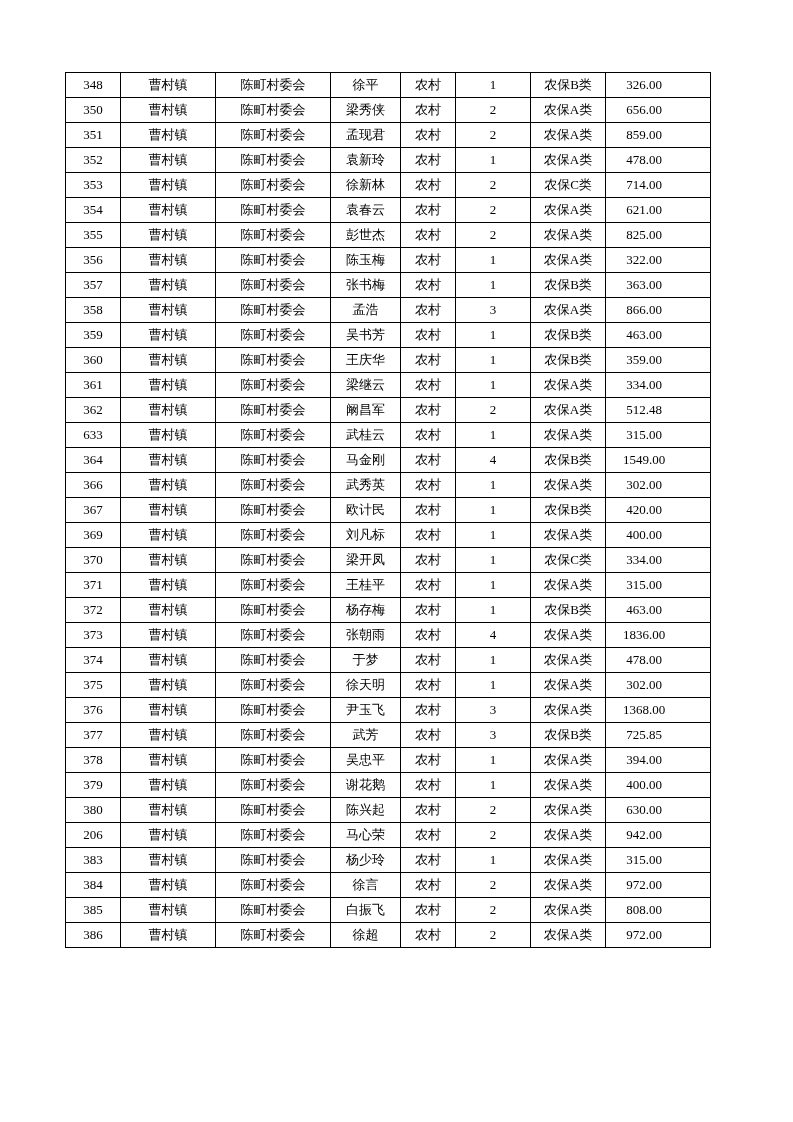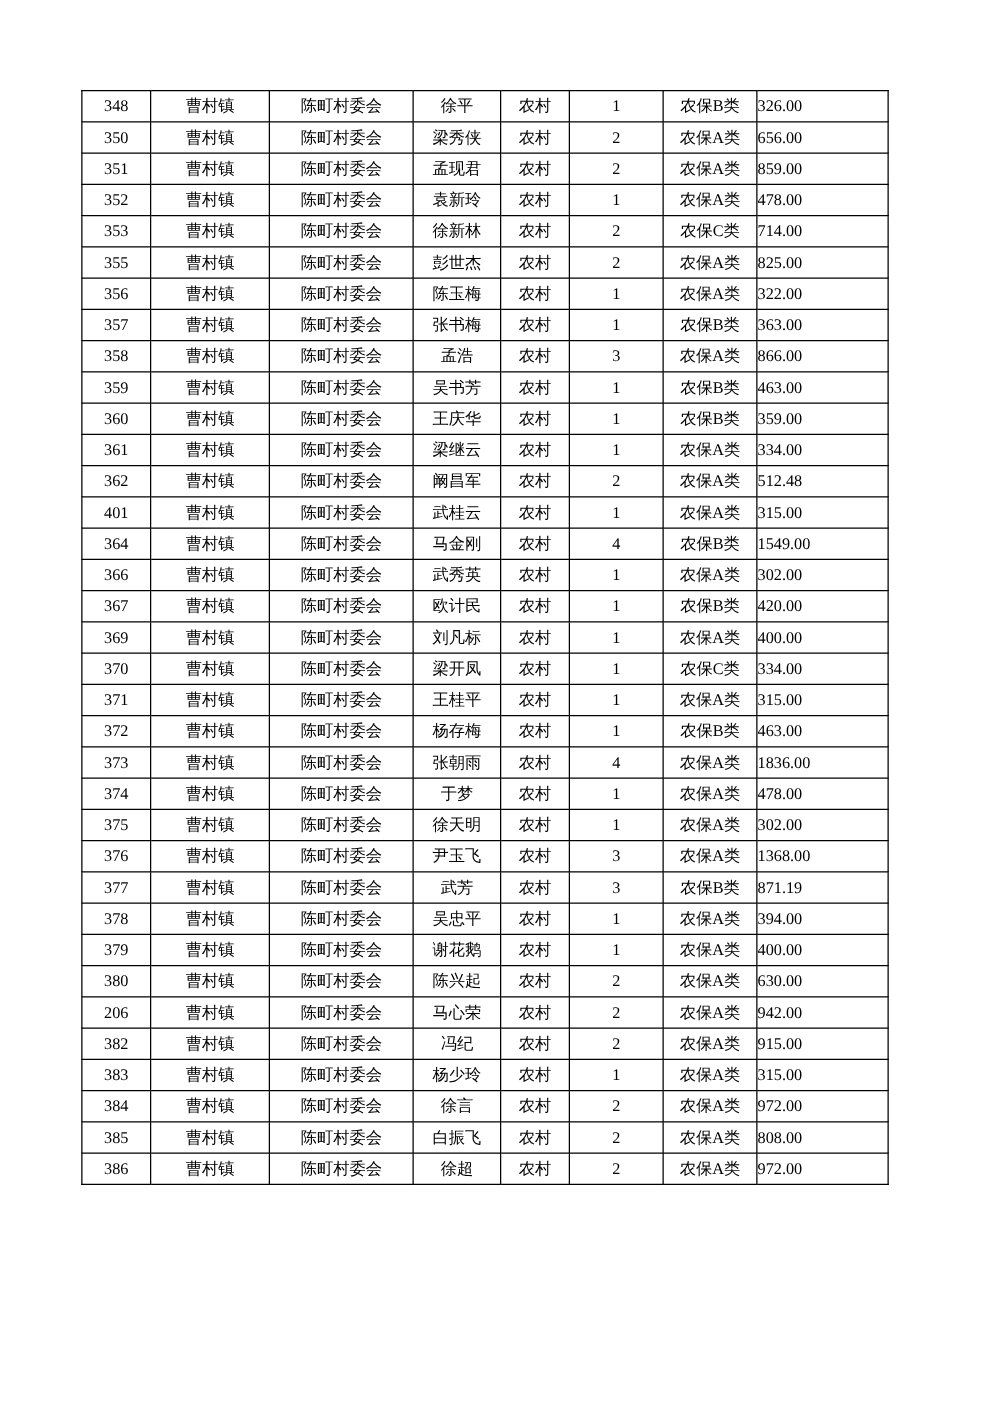--- a/index.html
+++ b/index.html
@@ -37,21 +37,21 @@
     border: 1px solid #000000;
     height: 24px;
     line-height: 24px;
     padding: 0;
     text-align: center;
     white-space: nowrap;
     overflow: hidden;
     font-family: "Liberation Serif", "DejaVu Serif", serif;
   }
   table.records td.amount {
-    text-align: left;
+    text-align: center;
     padding-right: 28px;
   }
   col.c-serial   { width: 55px; }
   col.c-town     { width: 95px; }
   col.c-village  { width: 115px; }
   col.c-name     { width: 70px; }
   col.c-type     { width: 55px; }
   col.c-count    { width: 75px; }
   col.c-category { width: 75px; }
   col.c-amount   { width: 105px; }
@@ -121,20 +121,30 @@
     <td>353</td>
     <td>曹村镇</td>
     <td>陈町村委会</td>
     <td>徐新林</td>
     <td>农村</td>
     <td>2</td>
     <td>农保C类</td>
     <td class="amount">714.00</td>
   </tr>
 
+  <tr>
+    <td>354</td>
+    <td>曹村镇</td>
+    <td>陈町村委会</td>
+    <td>袁春云</td>
+    <td>农村</td>
+    <td>2</td>
+    <td>农保A类</td>
+    <td class="amount">621.00</td>
+  </tr>
 
   <tr>
     <td>355</td>
     <td>曹村镇</td>
     <td>陈町村委会</td>
     <td>彭世杰</td>
     <td>农村</td>
     <td>2</td>
     <td>农保A类</td>
     <td class="amount">825.00</td>
@@ -211,21 +221,21 @@
     <td>曹村镇</td>
     <td>陈町村委会</td>
     <td>阚昌军</td>
     <td>农村</td>
     <td>2</td>
     <td>农保A类</td>
     <td class="amount">512.48</td>
   </tr>
 
   <tr>
-    <td>401</td>
+    <td>633</td>
     <td>曹村镇</td>
     <td>陈町村委会</td>
     <td>武桂云</td>
     <td>农村</td>
     <td>1</td>
     <td>农保A类</td>
     <td class="amount">315.00</td>
   </tr>
 
   <tr>
@@ -352,21 +362,21 @@
   </tr>
 
   <tr>
     <td>377</td>
     <td>曹村镇</td>
     <td>陈町村委会</td>
     <td>武芳</td>
     <td>农村</td>
     <td>3</td>
     <td>农保B类</td>
-    <td class="amount">871.19</td>
+    <td class="amount">725.85</td>
   </tr>
 
   <tr>
     <td>378</td>
     <td>曹村镇</td>
     <td>陈町村委会</td>
     <td>吴忠平</td>
     <td>农村</td>
     <td>1</td>
     <td>农保A类</td>
@@ -399,30 +409,20 @@
     <td>206</td>
     <td>曹村镇</td>
     <td>陈町村委会</td>
     <td>马心荣</td>
     <td>农村</td>
     <td>2</td>
     <td>农保A类</td>
     <td class="amount">942.00</td>
   </tr>
 
-  <tr>
-    <td>382</td>
-    <td>曹村镇</td>
-    <td>陈町村委会</td>
-    <td>冯纪</td>
-    <td>农村</td>
-    <td>2</td>
-    <td>农保A类</td>
-    <td class="amount">915.00</td>
-  </tr>
 
   <tr>
     <td>383</td>
     <td>曹村镇</td>
     <td>陈町村委会</td>
     <td>杨少玲</td>
     <td>农村</td>
     <td>1</td>
     <td>农保A类</td>
     <td class="amount">315.00</td>

